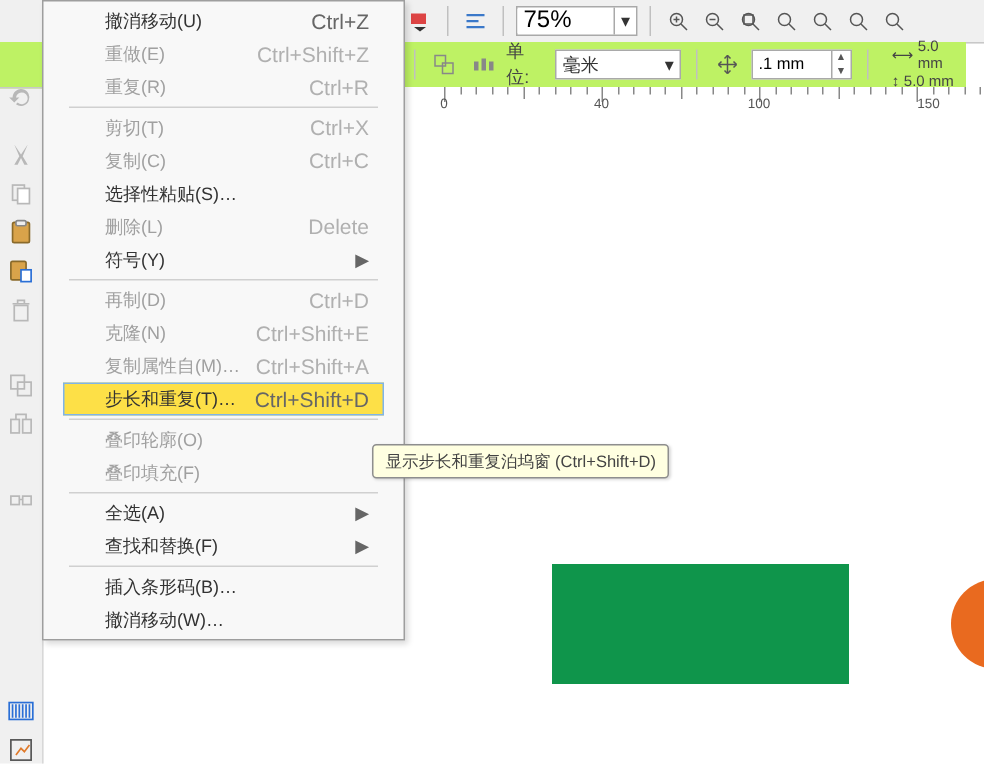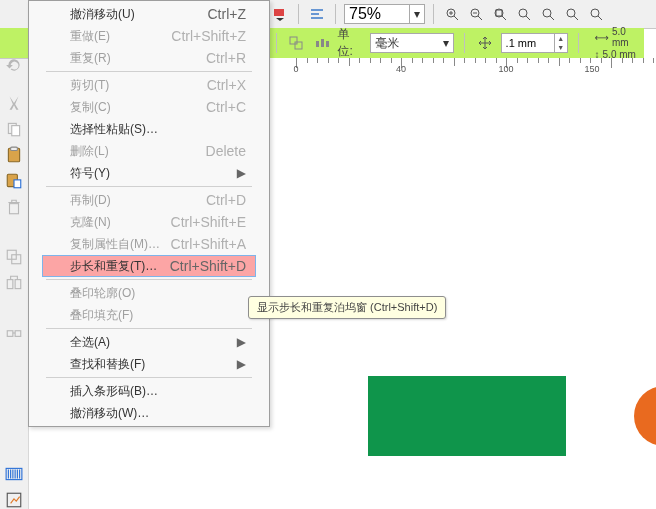--- a/index.html
+++ b/index.html
@@ -27,21 +27,21 @@
   .lc-ico{width:18px;height:18px;display:flex;align-items:center;justify-content:center;color:#777}
   .lc-ico.blue{color:#2a6fd6}
   .lc-ico.dim{color:#b8b8b8}
   .menu{position:absolute;left:28px;top:0;width:214px;background:#f8f8f8;border:1px solid #9e9e9e;box-shadow:2px 2px 4px rgba(0,0,0,.15);padding:2px 13px}
   .mi{display:flex;align-items:center;height:22px;padding:0 10px 0 28px;position:relative;font-size:12px;color:#333}
   .mi.disabled{color:#a0a0a0}
   .mi .lbl{flex:1}
   .mi .sc{color:#666;font-size:14px}
   .mi.disabled .sc{color:#b0b0b0}
   .mi .sub{margin-left:8px;color:#666}
-  .mi.hover{background:#fca5a5;outline:1px solid #7eb4ea;outline-offset:-1px}
+  .mi.hover{background:#fde047;outline:1px solid #7eb4ea;outline-offset:-1px}
   .msep{height:1px;background:#d0d0d0;margin:2px 4px}
   .tooltip{position:absolute;left:248px;top:296px;background:#ffffe1;border:1px solid #8e8e8e;border-radius:3px;padding:3px 8px;font-size:11px;color:#444;box-shadow:1px 1px 2px rgba(0,0,0,.15)}
   .canvas{position:absolute;left:246px;right:0;top:80px;bottom:0;background:#fff}
   .rect{position:absolute;left:122px;top:296px;width:198px;height:80px;background:#0f954b}
   .arc{position:absolute;right:-8px;top:306px;width:30px;height:60px;border-radius:30px 0 0 30px;background:#e96a1f}
   svg{display:block}
 </style>
 </head>
 <body>
 
@@ -279,21 +279,21 @@
       <div class="major" style="left: 270.5px; height: 5px;"></div>
       <div class="major" style="left: 281px; height: 5px;"></div>
       <div class="major" style="left: 291.5px; height: 5px;"></div>
       <div class="major" style="left: 302px; height: 5px;"></div>
       <div class="major" style="left: 312.5px; height: 8px;"></div>
       <div class="major" style="left: 323px; height: 5px;"></div>
       <div class="major" style="left: 333.5px; height: 5px;"></div>
       <div class="major" style="left: 344px; height: 5px;"></div>
       <div class="major" style="left: 354.5px; height: 5px;"></div>
       <div class="major" style="left: 365px;"></div>
-      <div class="lbl" style="left: 346px;">150</div>
+      <div class="lbl" style="left: 373px;">150</div>
       <div class="major" style="left: 375.5px; height: 5px;"></div>
       <div class="major" style="left: 386px; height: 5px;"></div>
       <div class="major" style="left: 396.5px; height: 5px;"></div>
       <div class="major" style="left: 407px; height: 5px;"></div>
     </div>
 </div>
 
 <div class="canvas">
   <div class="rect"></div>
   <div class="arc"></div>

